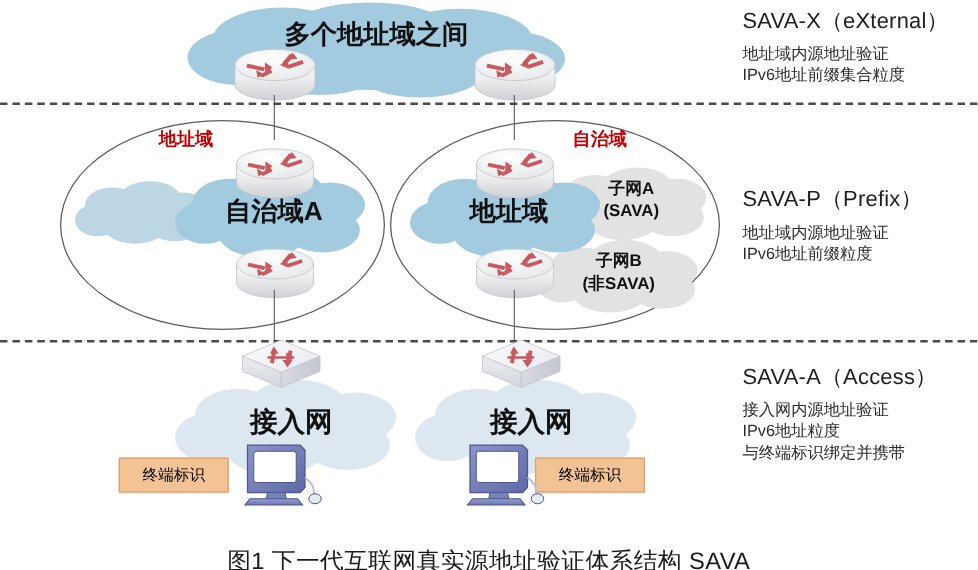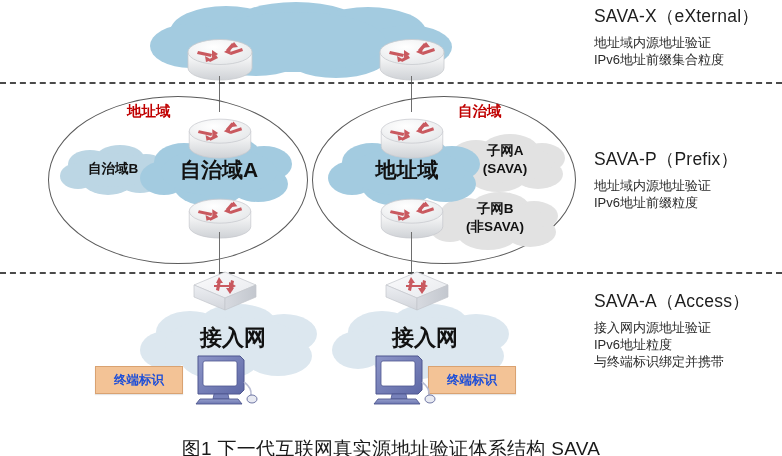--- a/index.html
+++ b/index.html
@@ -38,22 +38,22 @@
   
   .vline{position:absolute;width:0;border-left:1.6px solid #6e6e6e;}
 
   
   .device{position:absolute;}
   .device svg{display:block;overflow:visible;}
 
   
   .tagbox{
     position:absolute;background:#f3c396;border:1px solid #d9a271;
-    color:#1d4ed8;font-size:12.5px;display:flex;align-items:center;
-    justify-content:center;box-shadow:0 1px 1px rgba(0,0,0,.10);font-weight:bold;
+    color:#000000;font-size:12.5px;display:flex;align-items:center;
+    justify-content:center;box-shadow:0 1px 1px rgba(0,0,0,.10);
   }
 
   
   #caption{
     position:absolute;left:0;width:782px;top:436px;text-align:center;
     font-size:19px;color:#1a1a1a;letter-spacing:.3px;
   }
 </style>
 </head>
 <body>
@@ -66,20 +66,21 @@
         <ellipse cx="80" cy="30" rx="56" ry="26"></ellipse>
         <ellipse cx="150" cy="22" rx="64" ry="22"></ellipse>
         <ellipse cx="222" cy="30" rx="58" ry="25"></ellipse>
         <ellipse cx="44" cy="44" rx="40" ry="22"></ellipse>
         <ellipse cx="262" cy="45" rx="44" ry="22"></ellipse>
         <ellipse cx="110" cy="50" rx="52" ry="24"></ellipse>
         <ellipse cx="190" cy="52" rx="54" ry="24"></ellipse>
         <ellipse cx="150" cy="40" rx="90" ry="30"></ellipse>
       </g>
     </svg>
+    <div class="clabel" style="top:14px;font-size:21px;">多个地址域之间</div>
   </div>
 
   <div class="device" style="left:186px;top:30px;width:68px;height:52px;">
     <svg width="68" height="52" viewBox="0 0 68 52">
       <defs>
         <linearGradient id="rtSideA" x1="0" y1="0" x2="0" y2="1">
           <stop offset="0" stop-color="#ffffff"></stop>
             <stop offset="1" stop-color="#cfd2d6"></stop>
         </linearGradient>
         <radialGradient id="rtTopA" cx="40%" cy="30%" r="75%">
@@ -133,21 +134,20 @@
       <g fill="#bcd6e4">
         <ellipse cx="32" cy="24" rx="22" ry="14"></ellipse>
         <ellipse cx="62" cy="18" rx="24" ry="13"></ellipse>
         <ellipse cx="88" cy="27" rx="20" ry="13"></ellipse>
         <ellipse cx="20" cy="36" rx="18" ry="13"></ellipse>
         <ellipse cx="50" cy="40" rx="26" ry="15"></ellipse>
         <ellipse cx="82" cy="40" rx="22" ry="13"></ellipse>
         <ellipse cx="55" cy="30" rx="40" ry="17"></ellipse>
       </g>
     </svg>
-    <div class="clabel" style="top:21px;font-size:13.5px;">自治域B</div>
   </div>
 
   <div class="cloud" style="left:140px;top:130px;width:158px;height:84px;">
     <svg width="158" height="84" viewBox="0 0 158 84" aria-hidden="true">
       <g fill="#a3cbe0">
         <ellipse cx="44" cy="32" rx="30" ry="19"></ellipse>
         <ellipse cx="86" cy="24" rx="34" ry="18"></ellipse>
         <ellipse cx="124" cy="34" rx="28" ry="18"></ellipse>
         <ellipse cx="24" cy="48" rx="24" ry="17"></ellipse>
         <ellipse cx="70" cy="56" rx="36" ry="20"></ellipse>

